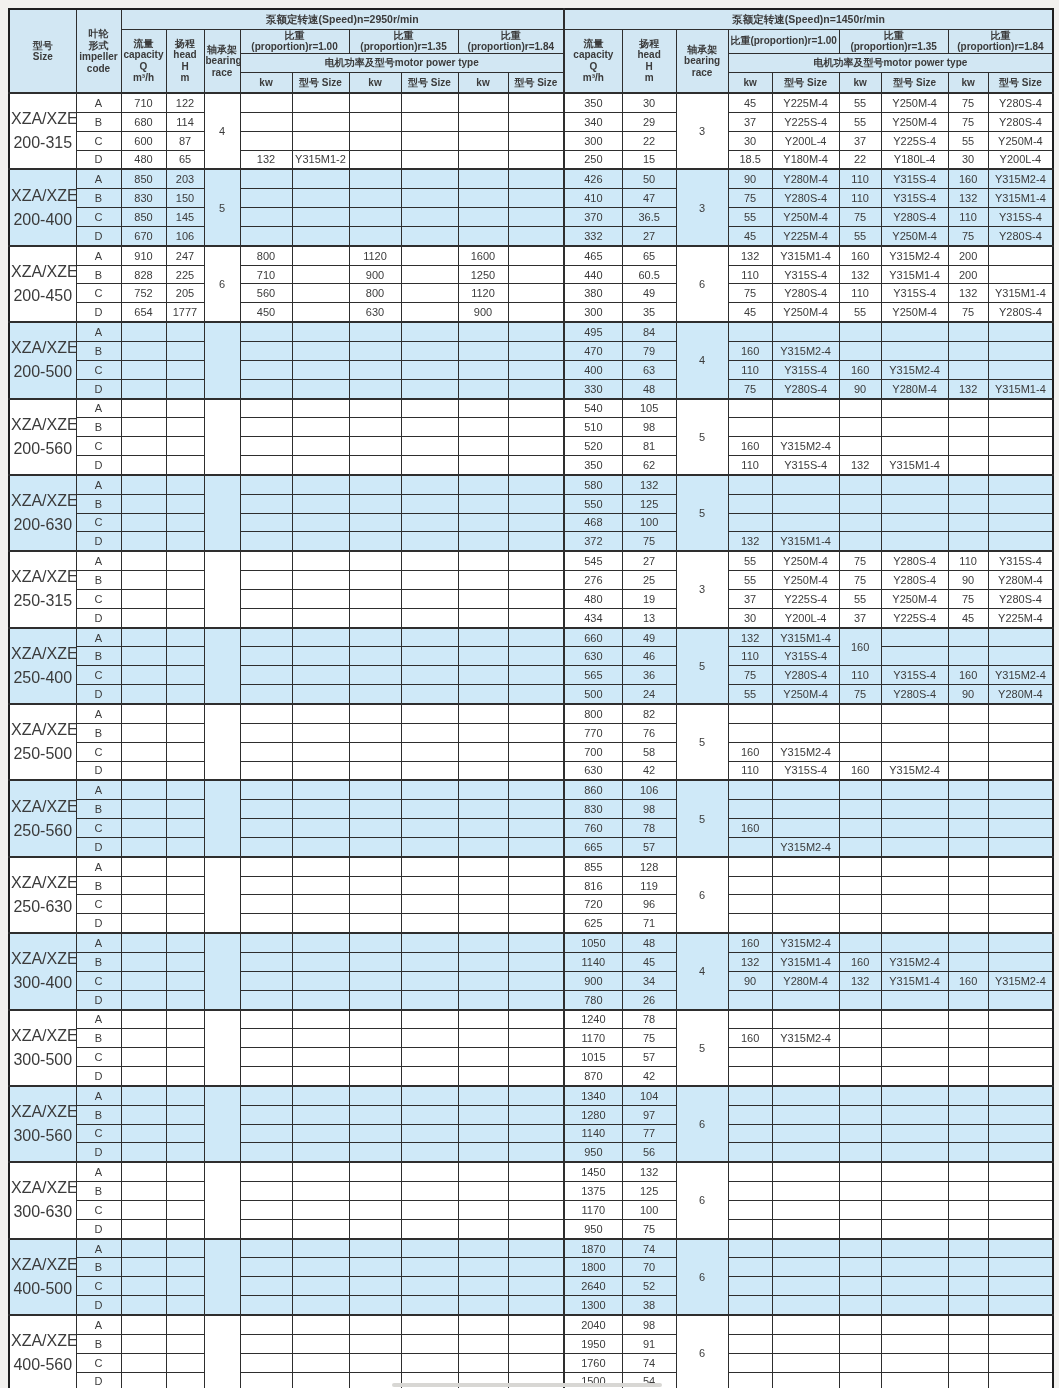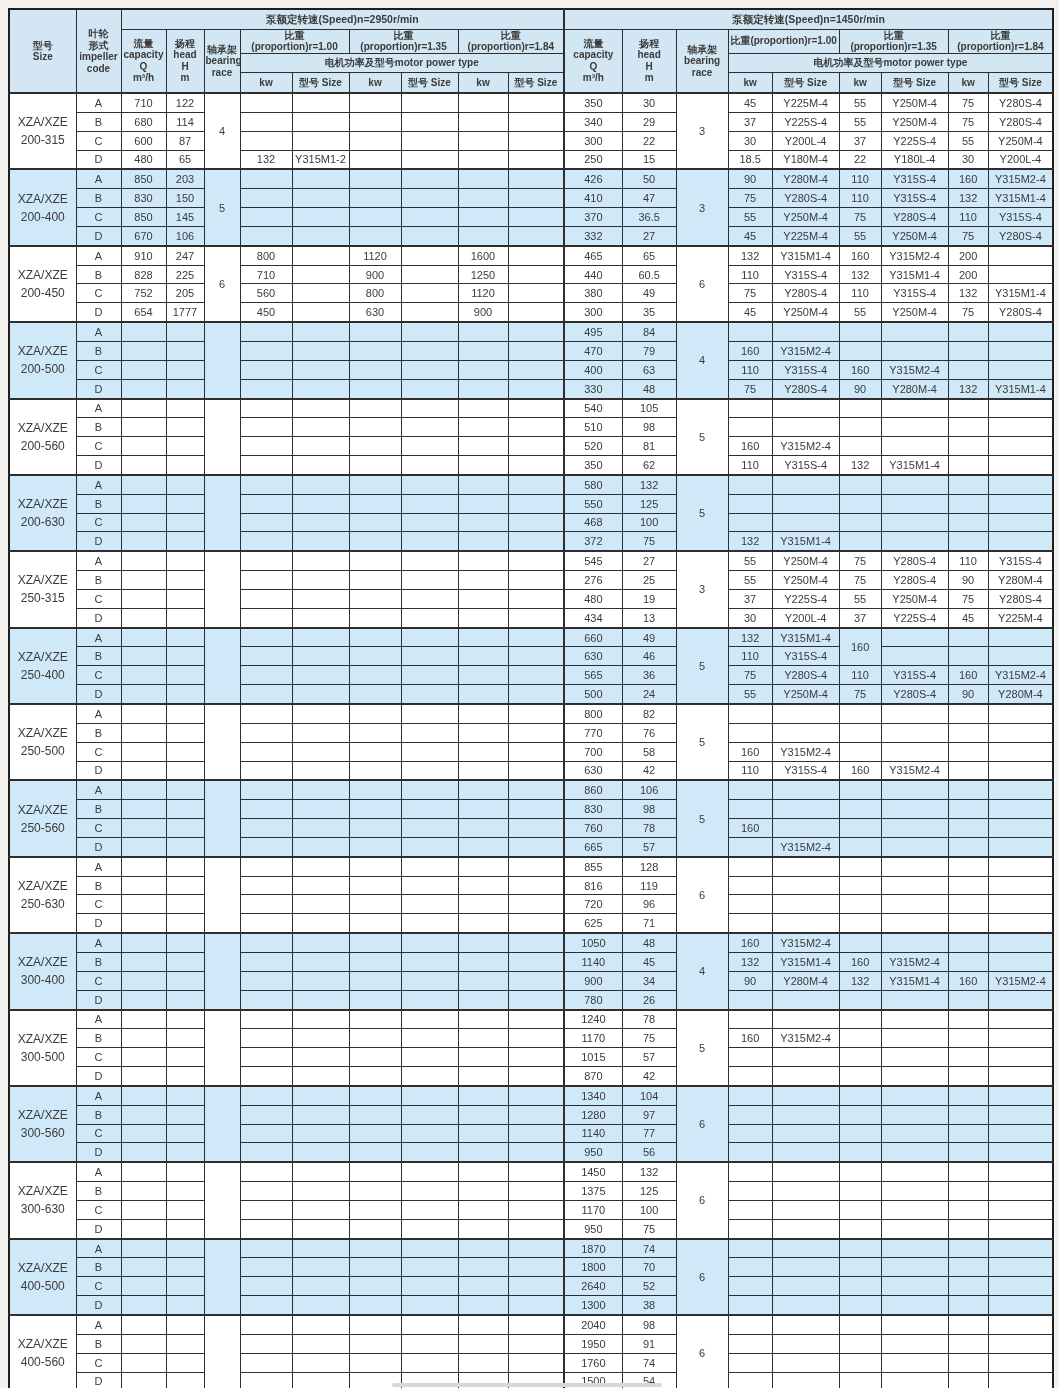--- a/index.html
+++ b/index.html
@@ -38,21 +38,21 @@
     white-space:nowrap;
     height:17.85px;
   }
   tr.hr1{height:20px;}
   tr.hr2{height:20px;}
   tr.hr3{height:19px;}
   tr.hr4{height:21px;}
   tr.body-row{height:17.85px;}
   tr.shaded td{background:#cfe9f8;}
   tr.group-start td{border-top-width:2px;}
-  td.size-cell{font-size:12px;line-height:1.5;}
+  td.size-cell{font-size:16px;line-height:1.5;}
   .sep{border-left-width:2px !important;}
   .home-bar{
     position:absolute;left:392px;top:1383px;
     width:270px;height:4px;border-radius:2px;
     background:#d8d7d4;
   }
 </style>
 </head>
 <body>
 

